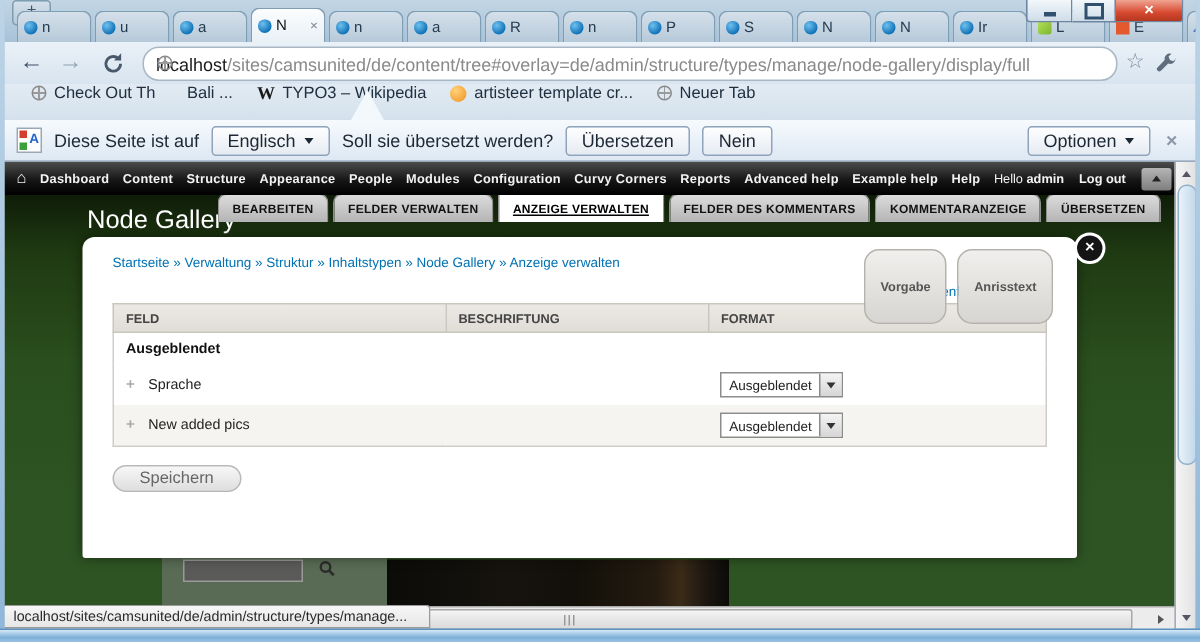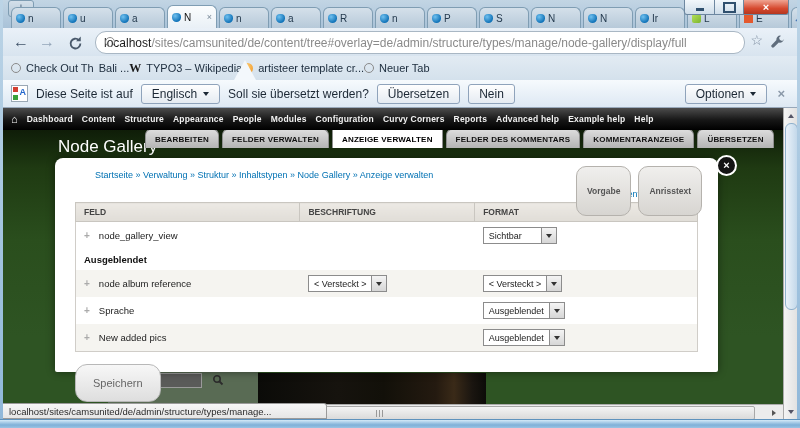--- a/index.html
+++ b/index.html
@@ -46,21 +46,21 @@
   .navbtn.fwd{color:#93a5b8;}
   .omnibox{position:absolute;left:92px;right:52px;top:3px;height:21px;background:#fff;
     border:1px solid #a9b7c4;border-radius:11px;display:flex;align-items:center;padding:0 26px 0 8px;}
   .omnibox .url{font-size:12px;white-space:nowrap;overflow:hidden;}
   .url .host{color:#1b1b1b;}
   .url .path{color:#8a8a8a;}
   .omni-star{position:absolute;right:34px;top:4px;font-size:14px;color:#7d8da0;}
   .wrenchbtn{position:absolute;right:10px;top:5px;width:20px;height:18px;display:flex;align-items:center;justify-content:center;}
   
   .bookmarks{position:absolute;left:3px;top:56px;width:794px;height:24px;
-    background:linear-gradient(180deg,#e2ebf3,#d4e1ec);display:flex;align-items:center;gap:0;padding-left:8px;box-sizing:border-box;}
+    background:linear-gradient(180deg,#e2ebf3,#d4e1ec);display:flex;align-items:flex-start;gap:16px;padding-left:18px;box-sizing:border-box;}
   .bm{display:flex;align-items:center;gap:5px;font-size:11px;color:#203040;white-space:nowrap;}
   .bicon{display:inline-block;}
   .ic-globe{width:10px;height:10px;border-radius:50%;border:1px solid #8a8a8a;box-sizing:border-box;
     background:linear-gradient(90deg,transparent 44%,#9a9a9a 44%,#9a9a9a 56%,transparent 56%),
                linear-gradient(0deg,transparent 44%,#9a9a9a 44%,#9a9a9a 56%,transparent 56%);}
   .ic-wikipedia{font-family:"Liberation Serif",serif;font-weight:bold;font-size:12px;color:#1a1a1a;line-height:1;}
   .ic-orange-dot{width:11px;height:11px;border-radius:50%;background:radial-gradient(circle at 35% 30%,#ffd27a,#f0921e);}
   .ic-none{width:0;}
   .notch{position:absolute;left:234px;top:60px;width:0;height:0;z-index:3;
     border-left:11px solid transparent;border-right:11px solid transparent;border-bottom:20px solid #f3f8fc;}
@@ -98,48 +98,48 @@
   .bg-search{position:absolute;left:14px;top:9px;width:78px;height:13px;background:rgba(90,90,90,.9);border:1px solid #9a9a9a;}
   .bg-mag{position:absolute;right:34px;top:8px;}
   .bg-photo{position:absolute;left:255px;top:243px;width:228px;height:31px;
     background:linear-gradient(90deg,#0b0b08,#16130e 35%,#121009 55%,#241a10 78%,#3a2a18 86%,#1a1510 94%,#0c0b08);}
   
   .ov-title{position:absolute;left:55px;top:7px;color:#fff;font-size:17px;z-index:6;}
   .ov-tabs{position:absolute;left:142px;top:1px;display:flex;align-items:flex-end;gap:3px;height:17px;z-index:6;}
   .ov-tab{padding:5px 9px 4px 9px;font-size:8px;font-weight:bold;color:#111;letter-spacing:.2px;white-space:nowrap;
     background:linear-gradient(180deg,#dcdcdc,#b4b4b4);border:1px solid #8f8f8f;border-bottom:none;
     border-radius:6px 6px 0 0;}
-  .ov-tab.active{background:#fff;color:#000;padding-top:22px;}
+  .ov-tab.active{background:#fff;color:#000;padding-top:22px;text-decoration:underline;}
   .ov-close{position:absolute;left:713px;top:25px;width:17px;height:17px;border-radius:50%;background:#141414;
     border:2px solid #fff;color:#fff;font-size:11px;font-weight:bold;line-height:16px;text-align:center;z-index:8;}
   .ov-panel{position:absolute;left:52px;top:28px;width:663px;height:214px;background:#fff;z-index:7;
     border-radius:8px 8px 2px 2px;box-shadow:0 0 8px rgba(0,0,0,.45);box-sizing:border-box;padding:8px 20px 0 20px;}
-  .breadcrumb{font-size:9px;color:#0071b3;margin-top:4px;margin-left:20px;}
+  .breadcrumb{font-size:9px;color:#0071b3;margin-top:4px;}
   .view-modes{position:absolute;right:16px;top:8px;display:flex;gap:7px;}
   .pill{font-size:8.5px;font-weight:bold;color:#555;padding:19px 10px;border-radius:10px;
     border:1px solid #b5b2ad;background:linear-gradient(180deg,#f0efed,#d7d5d1);white-space:nowrap;}
   .pill.active{color:#fff;border-color:#222;background:linear-gradient(180deg,#5a5a5a,#333);}
   .rowweights{text-align:right;font-size:9px;color:#0071b3;margin:9px 2px 3px 0;}
   table.fields{width:100%;border-collapse:collapse;border:1px solid #d0cdc8;font-size:9.5px;}
   table.fields th{text-align:left;font-size:8.5px;color:#444;padding:4px 8px;
     background:linear-gradient(180deg,#ece9e4,#e0ddd7);border:1px solid #c9c6c0;}
   table.fields td{padding:5px 8px;color:#222;}
   tr.alt td{background:#f5f4f0;}
   tr.section td{font-weight:bold;color:#111;}
   .col-feld{width:225px;} .col-beschr{width:170px;} .col-format{width:225px;}
   .drag{color:#aaa;font-weight:bold;font-size:10px;margin-right:9px;}
   .fieldname{color:#222;}
   .select{display:inline-flex;align-items:stretch;border:1px solid #8c8c8c;background:#fff;height:15px;}
   .sel-text{font-size:9px;color:#222;padding:1px 5px 0 5px;white-space:nowrap;display:flex;align-items:center;}
   .sel-btn{width:14px;background:linear-gradient(180deg,#f4f4f4,#d6d6d6);border-left:1px solid #8c8c8c;
     display:flex;align-items:center;justify-content:center;color:#333;}
-  .savebtn{display:inline-block;margin-top:12px;padding:12px 17px;border-radius:12px;border:1px solid #b8b8b8;
+  .savebtn{display:inline-block;margin-top:12px;padding:2px 17px;border-radius:12px;border:1px solid #b8b8b8;
     background:linear-gradient(180deg,#f7f7f7,#dedede);color:#666;font-size:11px;}
   
-  .statuspop{position:absolute;left:3px;top:403px;width:324px;height:16px;z-index:30;box-sizing:border-box;
+  .statuspop{position:absolute;left:3px;top:403px;width:284px;height:16px;z-index:30;box-sizing:border-box;
     background:linear-gradient(180deg,#f7f7f7,#e6e6e6);border:1px solid #9a9a9a;border-left:none;border-radius:0 3px 0 0;
     font-size:9.5px;color:#2a2a2a;padding:2px 6px;white-space:nowrap;overflow:hidden;}
   .hscroll{position:absolute;left:3px;top:404px;width:780px;height:15px;background:#ececec;border-top:1px solid #ababab;z-index:20;}
   .hthumb{position:absolute;left:0;top:1px;width:750px;height:12px;background:linear-gradient(180deg,#f4f4f4,#dadada);
     border:1px solid #a8a8a8;border-radius:2px;display:flex;align-items:center;justify-content:center;gap:2px;}
   .grip{width:1px;height:7px;background:#999;}
   .harrow{position:absolute;right:2px;top:2px;width:14px;height:11px;display:flex;align-items:center;justify-content:center;color:#555;}
   .vscroll{position:absolute;right:3px;top:108px;width:14px;height:311px;z-index:25;
     background:linear-gradient(90deg,#f4f4f4,#e2e2e2);border-left:1px solid #ababab;box-sizing:border-box;}
   .varrow{position:absolute;left:0;width:13px;height:13px;display:flex;align-items:center;justify-content:center;color:#556;}
@@ -337,20 +337,27 @@
     </span>
     <span class="tb-close">×</span>
   </span>
 </div>
 
 <div class="adminbar">
   <span class="adm-home">⌂</span>
   <span style="display:contents">
     <span class="adm-item">Dashboard</span><span class="adm-item">Content</span><span class="adm-item">Structure</span><span class="adm-item">Appearance</span><span class="adm-item">People</span><span class="adm-item">Modules</span><span class="adm-item">Configuration</span><span class="adm-item">Curvy Corners</span><span class="adm-item">Reports</span><span class="adm-item">Advanced help</span><span class="adm-item">Example help</span><span class="adm-item">Help</span>
   </span>
+  <span class="adm-right">
+    <span class="adm-greet"><span>Hello</span> <b>admin</b></span>
+    <span>Log out</span>
+    <span class="adm-toggle">
+        <span class="caret-up"></span>
+      </span>
+  </span>
 </div>
 
 <div class="page">
   <div class="bg-panel">
     <span class="bg-search"></span>
     <span class="bg-mag">
       <svg width="12" height="12" viewBox="0 0 12 12">
           <circle cx="5" cy="5" r="3.2" fill="none" stroke="#2c2c2c" stroke-width="1.6"></circle>
           <path d="M7.5 7.5 L10.5 10.5" stroke="#2c2c2c" stroke-width="1.8"></path>
         </svg>
@@ -392,47 +399,22 @@
 
     <table class="fields">
       <thead>
         <tr>
           <th class="col-feld">FELD</th>
           <th class="col-beschr">BESCHRIFTUNG</th>
           <th class="col-format">FORMAT</th>
         </tr>
       </thead>
       <tbody>
-        <tr>
-          <td><span class="drag">+</span><span class="fieldname">node_gallery_view</span></td>
-          <td></td>
-          <td><span class="select" style="width:72px">
-                <span class="sel-text" style="flex:1">Sichtbar</span>
-                <span class="sel-btn">
-                  <span class="caret-down"></span>
-                </span>
-              </span></td>
-        </tr>
         <tr class="section">
           <td colspan="3">Ausgeblendet</td>
-        </tr>
-        <tr class="alt">
-          <td><span class="drag">+</span><span class="fieldname">node album reference</span></td>
-          <td><span class="select">
-                <span class="sel-text">&lt; Versteckt &gt;</span>
-                <span class="sel-btn">
-                  <span class="caret-down"></span>
-                </span>
-              </span></td>
-          <td><span class="select">
-                <span class="sel-text">&lt; Versteckt &gt;</span>
-                <span class="sel-btn">
-                  <span class="caret-down"></span>
-                </span>
-              </span></td>
         </tr>
         <tr>
           <td><span class="drag">+</span><span class="fieldname">Sprache</span></td>
           <td></td>
           <td><span class="select">
                 <span class="sel-text">Ausgeblendet</span>
                 <span class="sel-btn">
                   <span class="caret-down"></span>
                 </span>
               </span></td>

